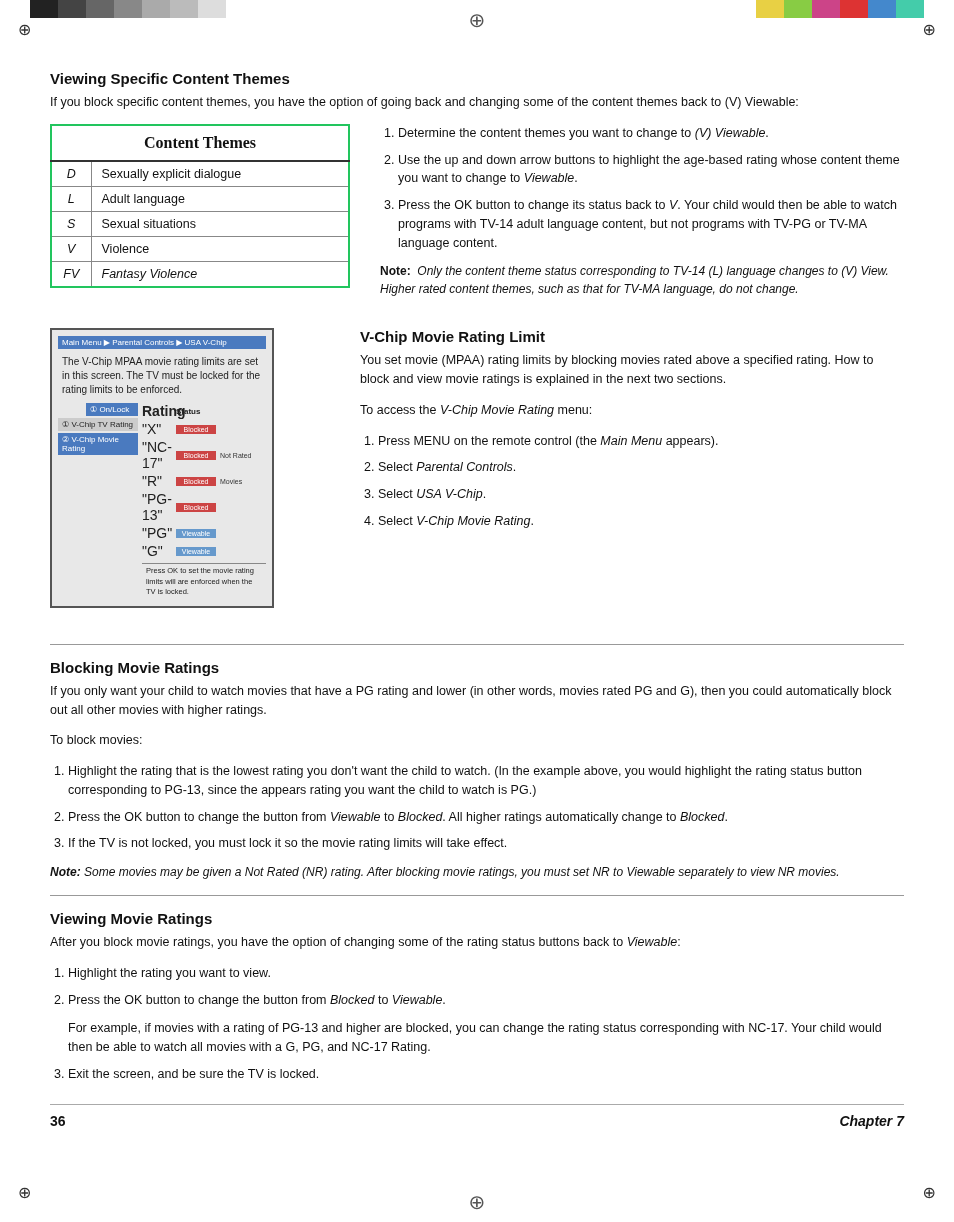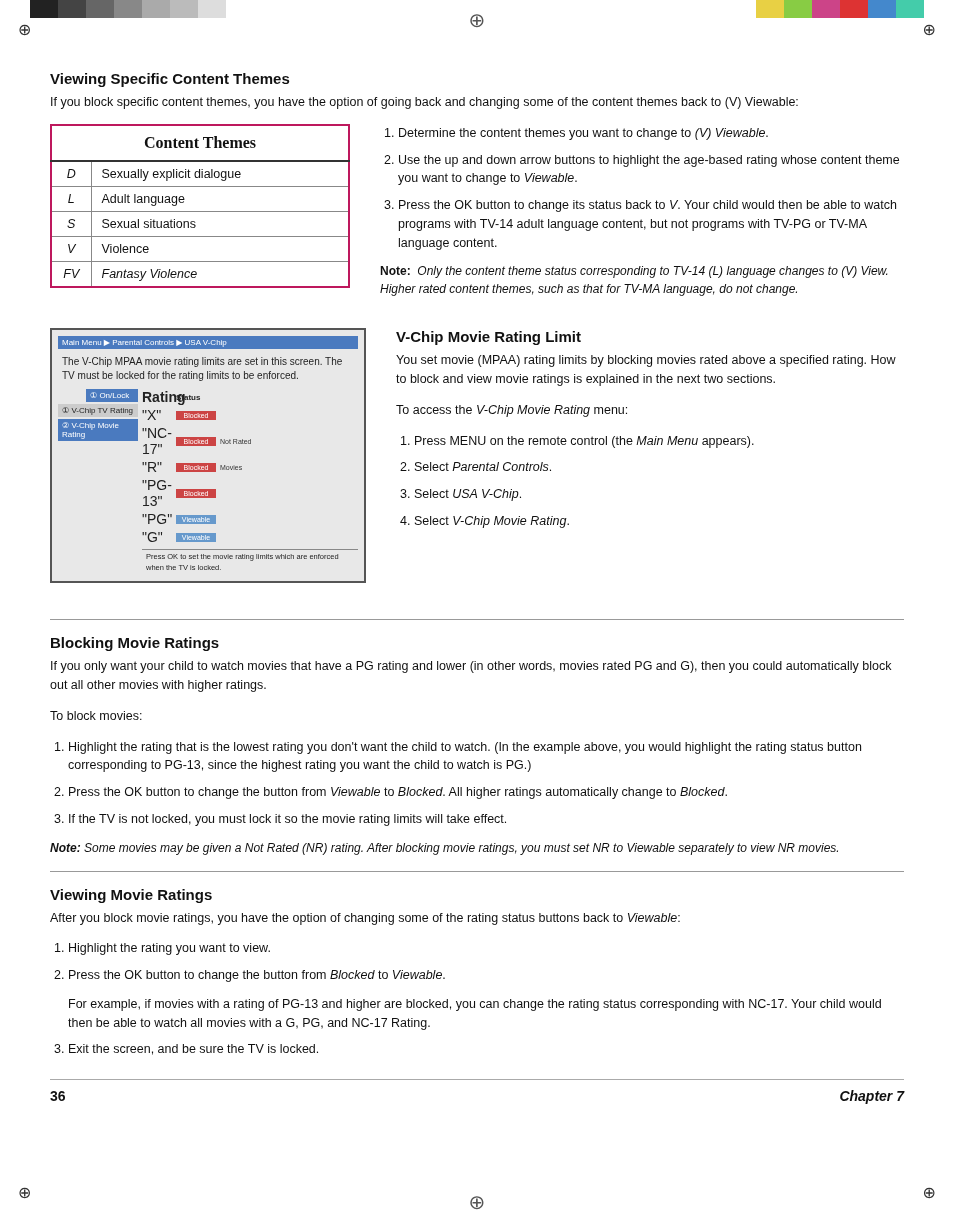--- a/index.html
+++ b/index.html
@@ -98,21 +98,21 @@
     }
 
     .themes-right {
       flex: 1;
       font-size: 12.5px;
       line-height: 1.6;
     }
 
     
     .content-themes-table {
-      border: 2px solid #be185d;
+      border: 2px solid #22c55e;
       width: 100%;
       border-collapse: collapse;
     }
     .content-themes-table .table-title {
       text-align: center;
       font-size: 16px;
       font-weight: bold;
       padding: 8px;
       border-bottom: 2px solid #333;
       background: #fff;
@@ -157,21 +157,21 @@
     }
     .note-block strong {
       font-style: normal;
     }
 
     
     .tv-mockup {
       border: 2px solid #555;
       background: #e8e8e8;
       padding: 6px;
-      width: 316px;
+      width: 224px;
       margin-bottom: 16px;
       font-size: 9px;
       color: #222;
     }
     .tv-mockup .tv-header {
       background: #4a7abf;
       color: #fff;
       font-size: 8px;
       padding: 2px 4px;
       display: flex;
@@ -401,21 +401,21 @@
               <span class="tv-status-btn blocked">Blocked</span>
             </div>
             <div class="tv-rating-row">
               <span class="tv-rating-label">"PG"</span>
               <span class="tv-status-btn">Viewable</span>
             </div>
             <div class="tv-rating-row">
               <span class="tv-rating-label">"G"</span>
               <span class="tv-status-btn">Viewable</span>
             </div>
-            <div class="tv-footer-note">Press OK to set the movie rating limits which are enforced when the TV is locked.</div>
+            <div class="tv-footer-note">Press OK to set the movie rating limits will are enforced when the TV is locked.</div>
           </div>
         </div>
       </div>
     </div>
 
     <div class="vchip-right">
       <h2 class="section-heading">V-Chip Movie Rating Limit</h2>
       <p class="section-intro">You set movie (MPAA) rating limits by blocking movies rated above a specified rating. How to block and view movie ratings is explained in the next two sections.</p>
       <p class="section-intro">To access the <em>V-Chip Movie Rating</em> menu:</p>
       <ol>
@@ -426,21 +426,21 @@
       </ol>
     </div>
   </div>
 
   <hr class="section-rule">
 
   <h2 class="section-heading">Blocking Movie Ratings</h2>
   <p class="section-intro">If you only want your child to watch movies that have a PG rating and lower (in other words, movies rated PG and G), then you could automatically block out all other movies with higher ratings.</p>
   <p class="section-intro">To block movies:</p>
   <ol>
-    <li>Highlight the rating that is the lowest rating you don't want the child to watch. (In the example above, you would highlight the rating status button corresponding to PG-13, since the highest rating you want the child to watch is PG.)</li>
+    <li>Highlight the rating that is the lowest rating you don't want the child to watch. (In the example above, you would highlight the rating status button corresponding to PG-13, since the appears rating you want the child to watch is PG.)</li>
     <li>Press the OK button to change the button from <em>Viewable</em> to <em>Blocked</em>. All higher ratings automatically change to <em>Blocked</em>.</li>
     <li>If the TV is not locked, you must lock it so the movie rating limits will take effect.</li>
   </ol>
   <p class="note-block">
     <strong><em>Note:</em></strong> <em>Some movies may be given a Not Rated (NR) rating. After blocking movie ratings, you must set NR to Viewable separately to view NR movies.</em>
   </p>
 
   <hr class="section-rule">
 
   <h2 class="section-heading">Viewing Movie Ratings</h2>

